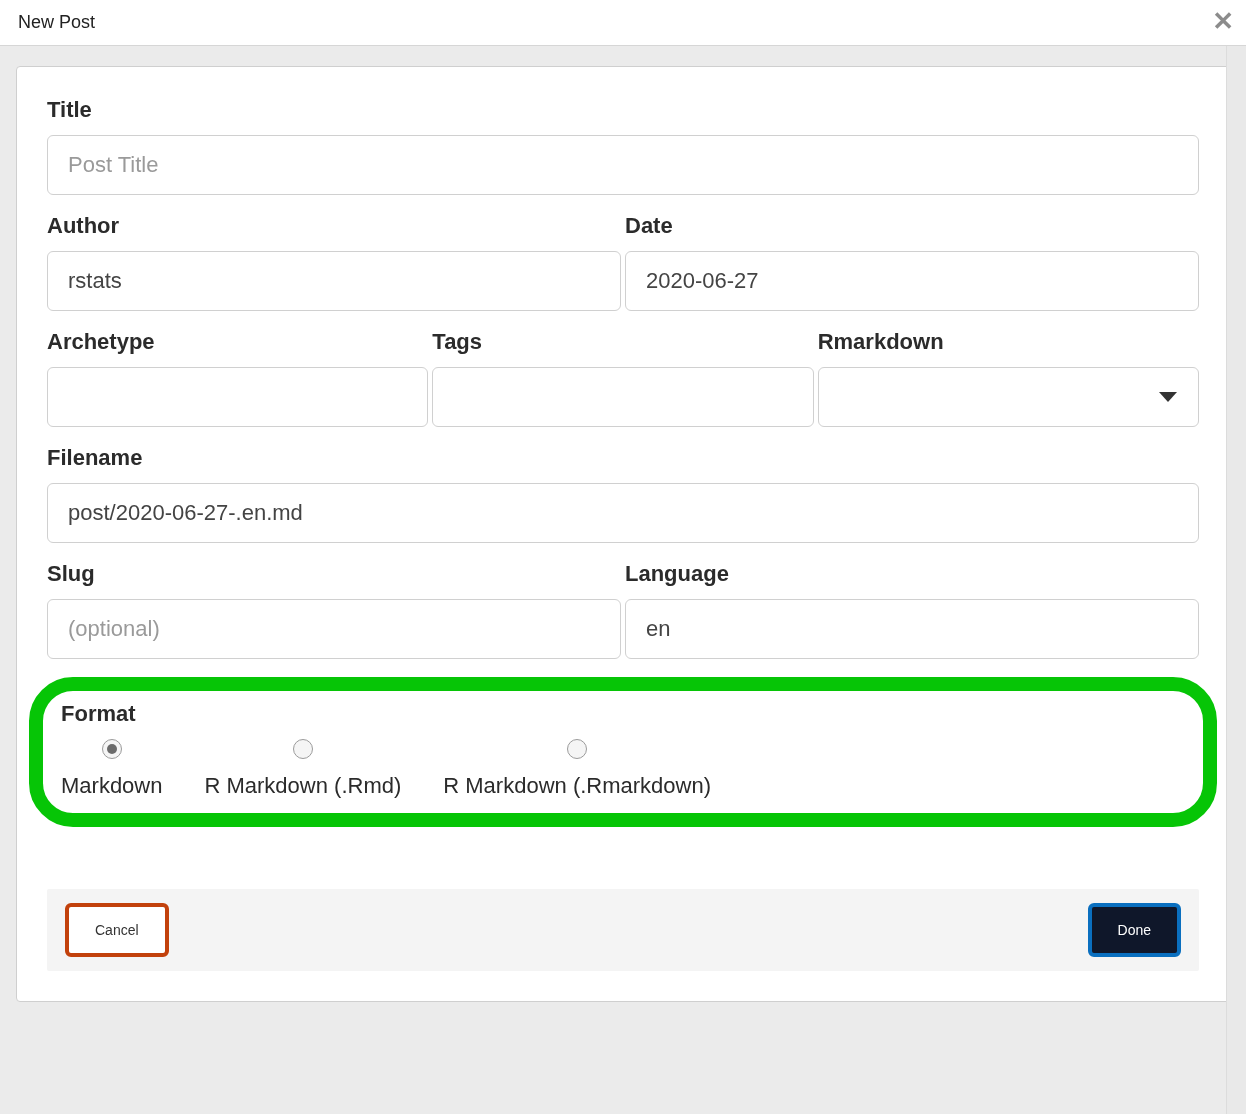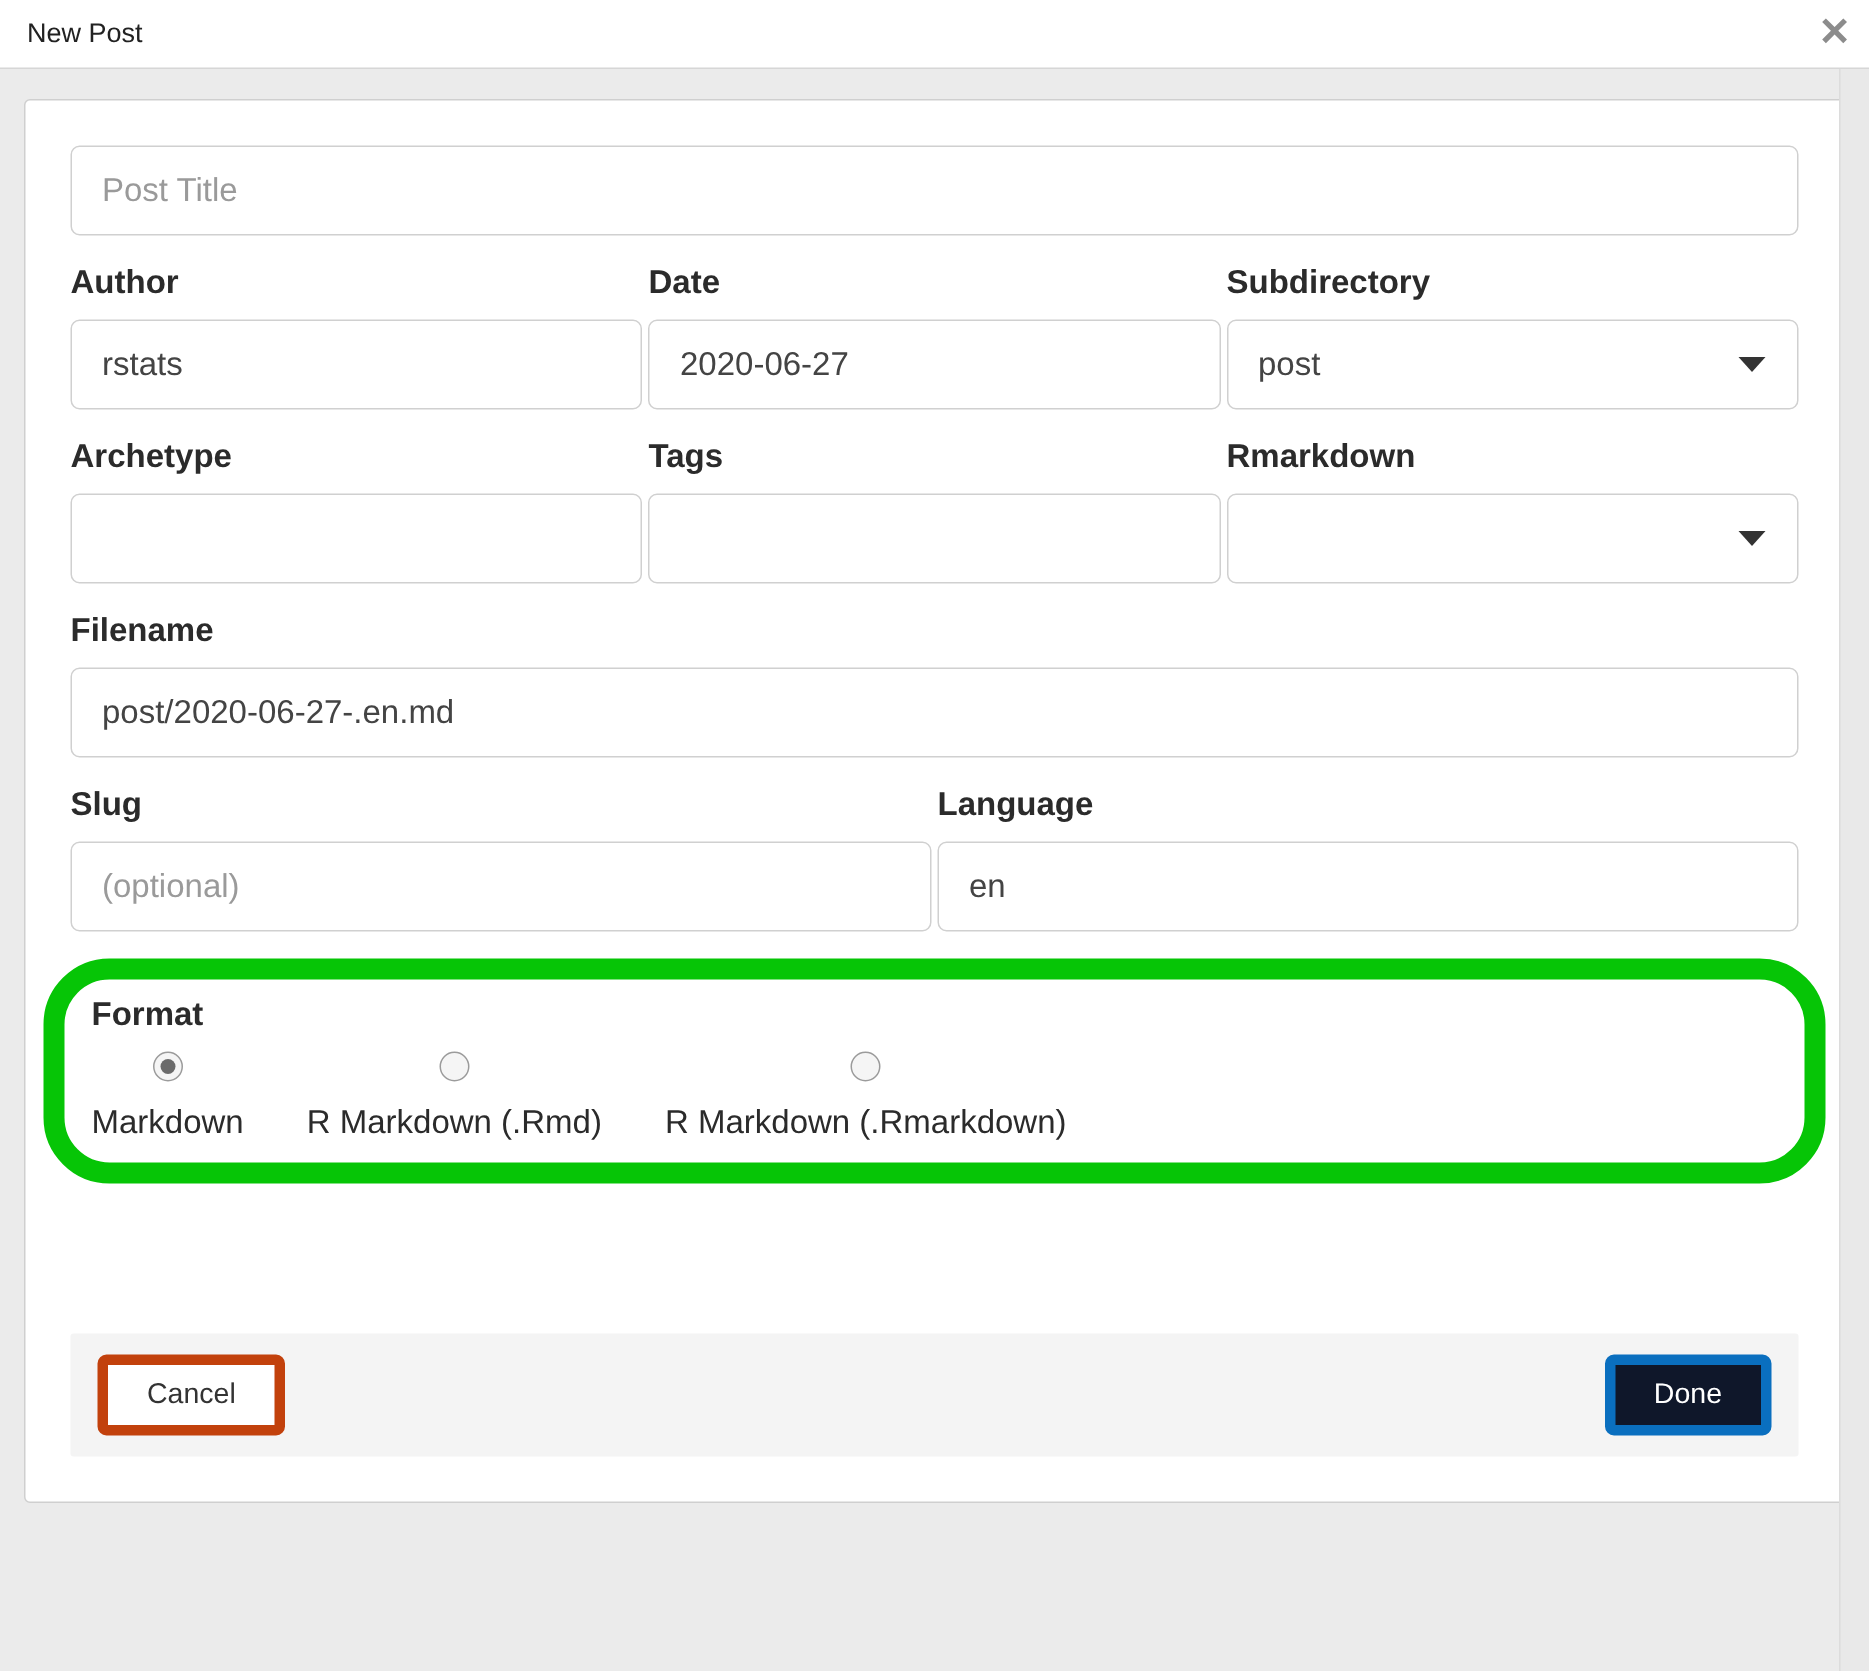--- a/index.html
+++ b/index.html
@@ -111,24 +111,24 @@
     height: 82px;
     display: flex;
     align-items: center;
     justify-content: space-between;
     padding: 0 18px;
     border-radius: 2px;
   }
   .btn {
     height: 54px;
     border-radius: 6px;
-    font-size: 19px;
+    font-size: 14px;
     padding: 0 26px;
     cursor: pointer;
-    border: 7px solid #c2410c;
+    border: 4px solid #c2410c;
     background: #fff;
     color: #333;
   }
   .btn-primary {
     background: #0f172a;
     border-color: #0a6fbf;
     color: #fff;
   }
   .scroll-edge {
     position: absolute;
@@ -142,38 +142,32 @@
 <body>
 
 <div class="titlebar">
   <span class="titlebar-title">New Post</span>
   <span class="close-icon">✕</span>
 </div>
 
 <div class="panel">
 
   <div class="full">
+    <label class="field-label">Title</label>
     <input class="text-input" type="text" placeholder="Post Title" style="">
   </div>
 
   <div class="row">
     <div class="col">
       <label class="field-label">Author</label>
       <input class="text-input" type="text" value="rstats" style="">
     </div>
     <div class="col">
       <label class="field-label">Date</label>
       <input class="text-input" type="text" value="2020-06-27" style="">
-    </div>
-    <div class="col">
-      <label class="field-label">Subdirectory</label>
-      <div class="select-wrap">
-        <input class="text-input select-box" type="text" readonly="" value="post" style="">
-        <div class="caret"></div>
-      </div>
     </div>
   </div>
 
   <div class="row">
     <div class="col">
       <label class="field-label">Archetype</label>
       <input class="text-input" type="text" value="" style="">
     </div>
     <div class="col">
       <label class="field-label">Tags</label>

